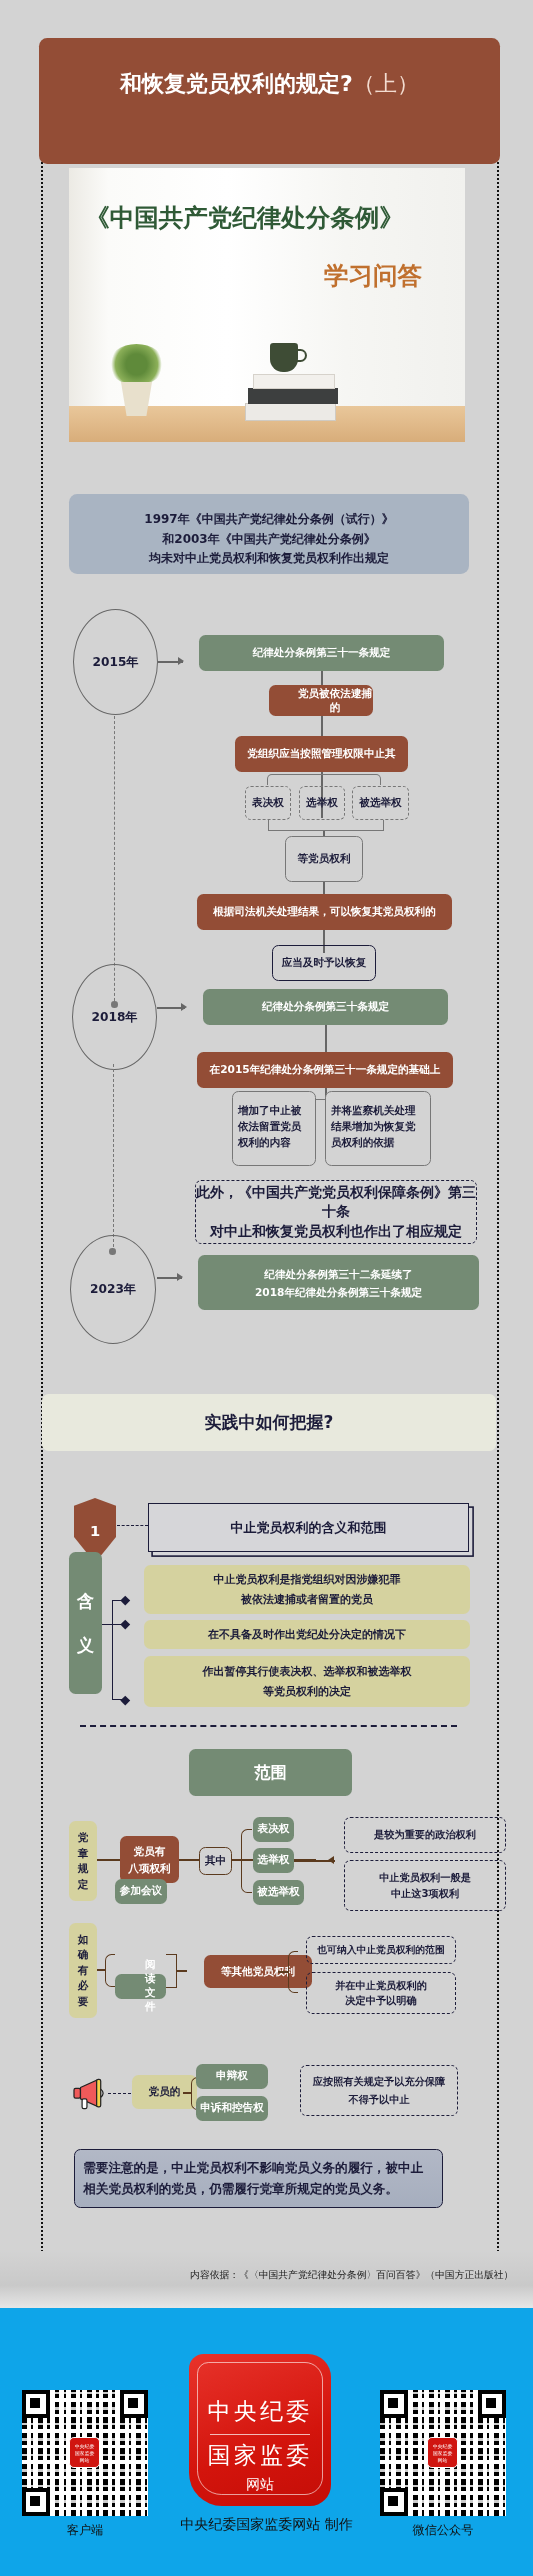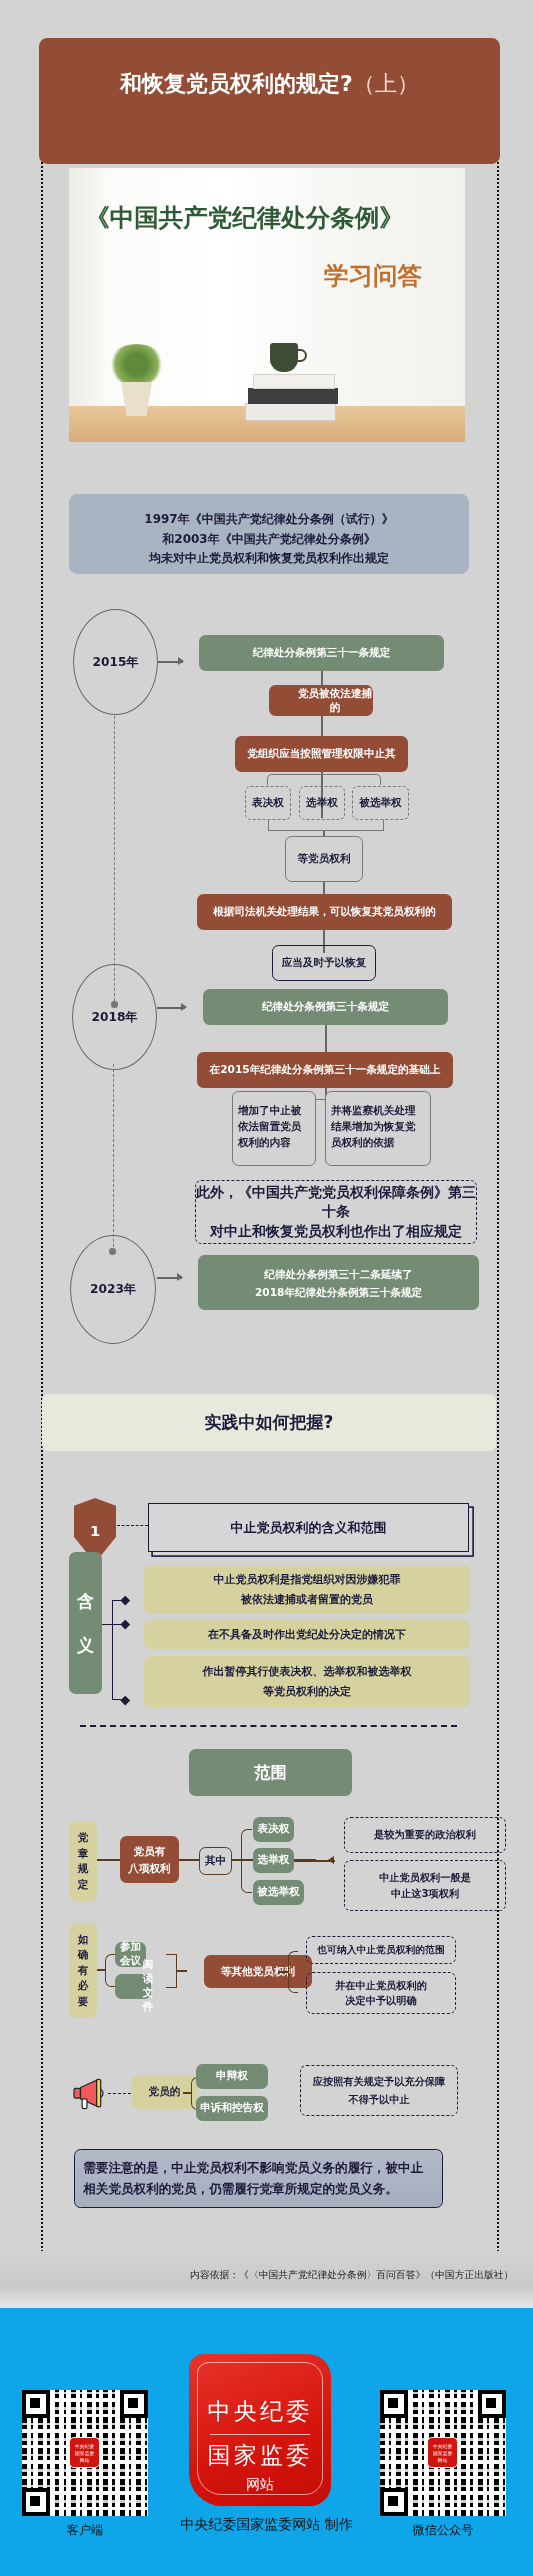--- a/index.html
+++ b/index.html
@@ -208,22 +208,22 @@
 
 <div class="abs vtag" style="left:69px;top:1923px;width:28px;height:95px;">
   <span>如</span>
   <span>确</span>
   <span>有</span>
   <span>必</span>
   <span>要</span>
 </div>
 <div class="abs bline" style="left:97px;top:1969px;width:8.2px;height:1.6px;"></div>
 <div class="abs" style="left:105px;top:1954px;width:9.8px;height:33px;border:1.6px solid #5b3a1e;border-right:none;border-radius:6.5px 0 0 6.5px;"></div>
-<div class="abs gsm flex-c" style="left:115px;top:1942px;width:31px;height:24.5px;text-align:center;">参加会议</div>
-<div class="abs gsm flex-c" style="left:115px;top:1974px;width:36px;height:24.5px;padding-left:30px;">阅读文件</div>
+<div class="abs gsm flex-c" style="left:115px;top:1879px;width:52px;height:24.5px;text-align:center;">参加会议</div>
+<div class="abs gsm flex-c" style="left:115px;top:1974px;width:51px;height:24.5px;padding-left:30px;">阅读文件</div>
 <div class="abs" style="left:166px;top:1954px;width:11.4px;height:34px;border:1.6px solid #5b3a1e;border-left:none;"></div>
 <div class="abs bline" style="left:177px;top:1970px;width:9.8px;height:1.6px;"></div>
 <div class="abs red flex-c" style="left:204px;top:1955px;width:108px;height:33px;">等其他党员权利</div>
 <div class="abs bline" style="left:278px;top:1971px;width:9.8px;height:1.6px;"></div>
 <div class="abs" style="left:288px;top:1951px;width:9.8px;height:42px;border:1.6px solid #5b3a1e;border-right:none;border-radius:6.5px 0 0 6.5px;"></div>
 <div class="abs ddash" style="left:306px;top:1936px;width:150px;height:28px;font-size:9.8px;">也可纳入中止党员权利的范围</div>
 <div class="abs ddash" style="left:306px;top:1972px;width:150px;height:42px;flex-direction:column;">
   <span>并在中止党员权利的</span>
   <span>决定中予以明确</span>
 </div>

